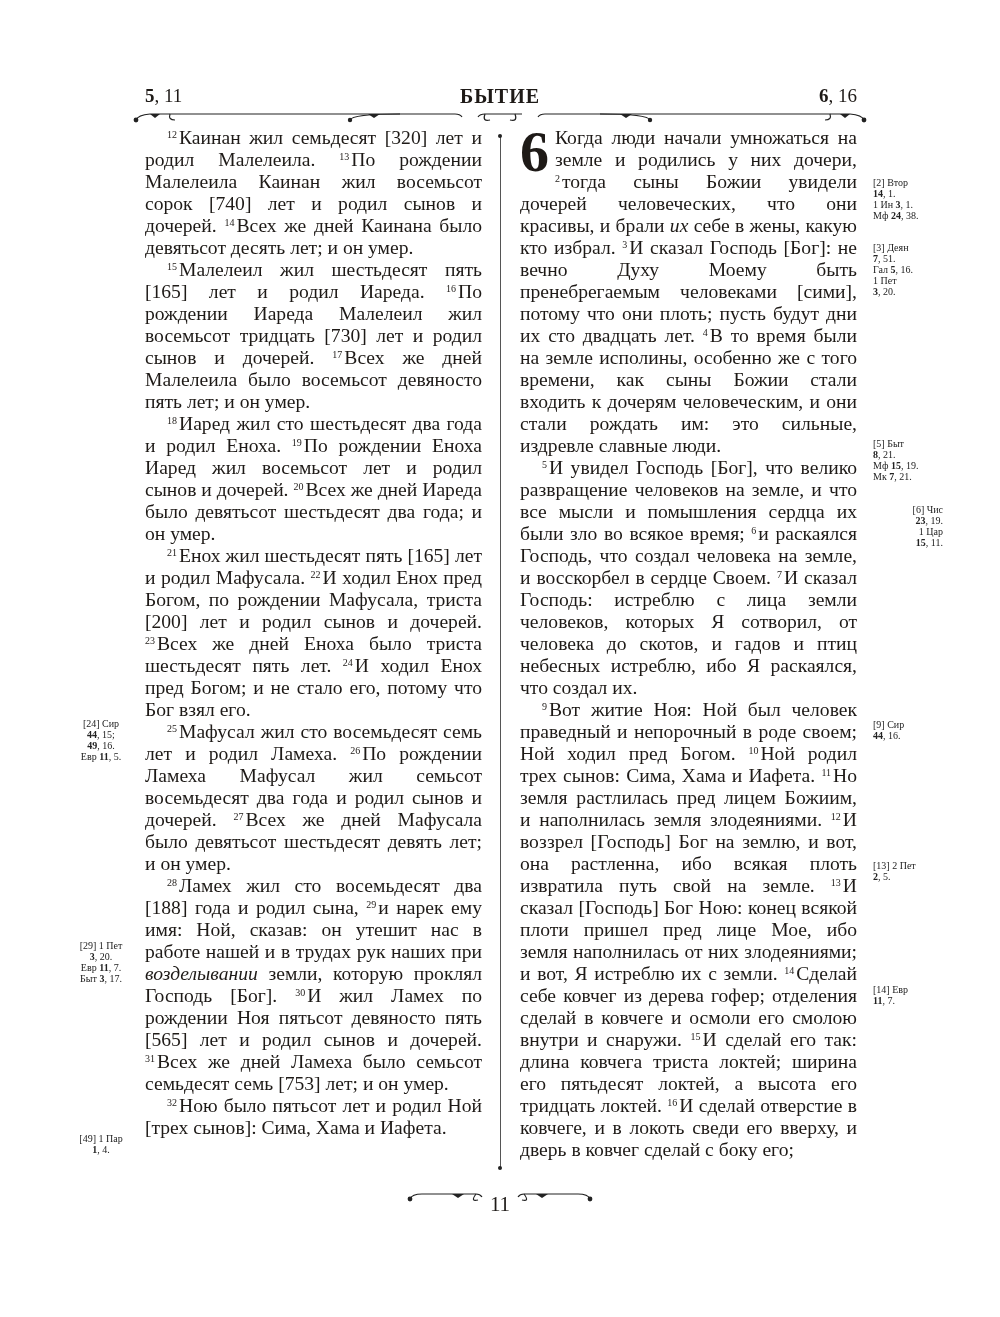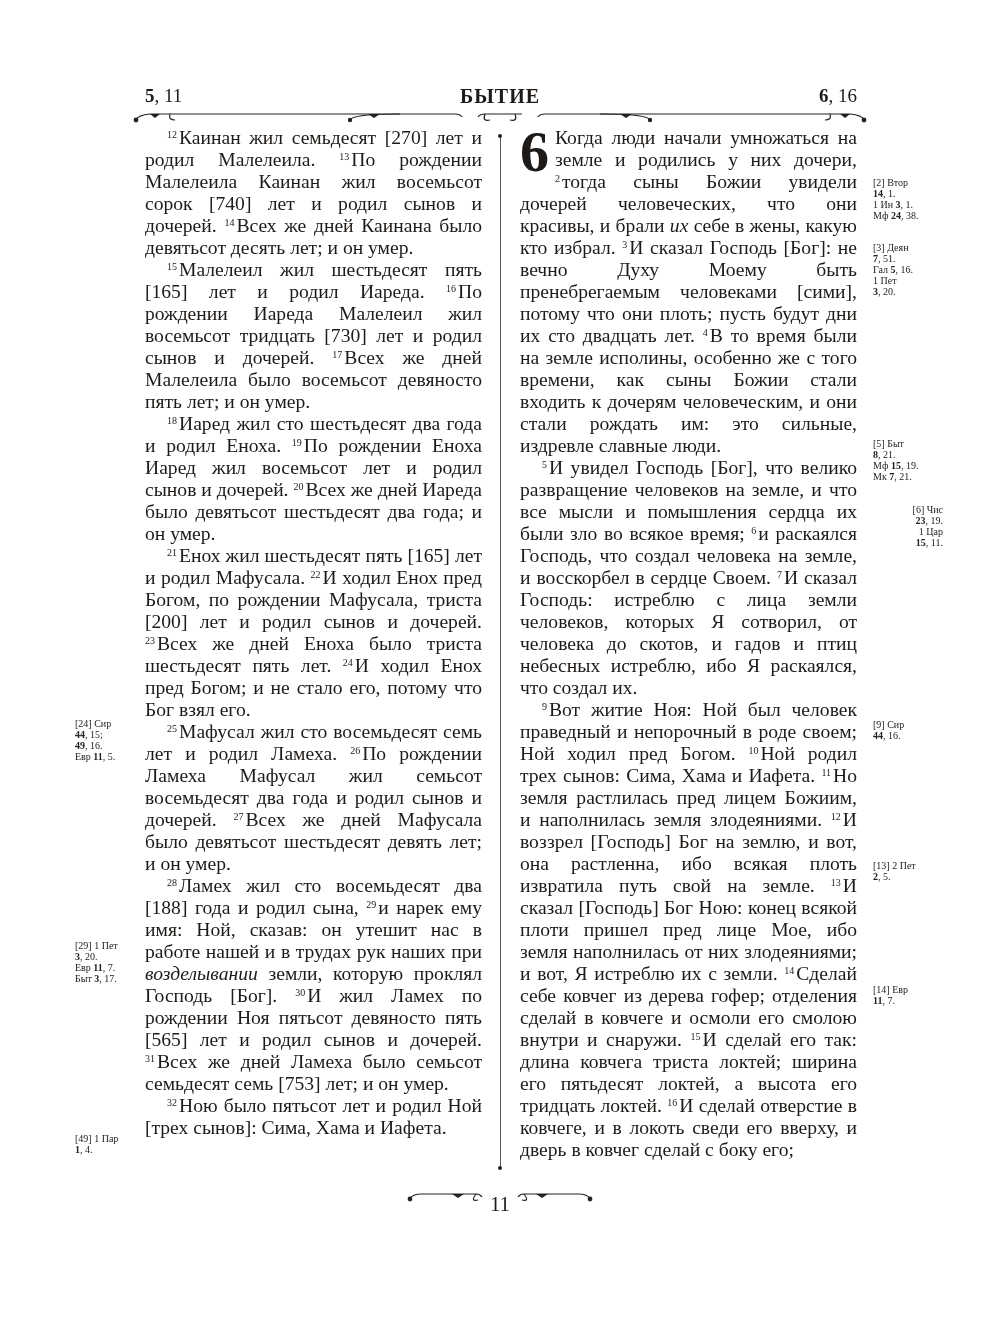--- a/index.html
+++ b/index.html
@@ -22,21 +22,21 @@
   .col p.ind { text-indent: 22px; }
   .vn { font-size: 10px; vertical-align: 6px; margin-right: 2px; line-height: 0; }
   .it { font-style: italic; }
 
   .divider { position: absolute; left: 500px; top: 136px; width: 1px; height: 1032px; background: #555; }
   .divider-dot { position: absolute; left: 498px; width: 4px; height: 4px; border-radius: 2px; background: #222; }
 
   .dropcap { float: left; font-family: "Liberation Serif", serif; font-weight: bold; font-size: 58px; line-height: 46px; margin: 2px 6px 0 0; }
 
   .ref { position: absolute; font-family: "Liberation Serif", serif; font-size: 10px; line-height: 11px; color: #222; }
-  .ref-left { left: 75px; width: 52px; text-align: left; }
+  .ref-left { left: 75px; width: 52px; text-align: center; }
   .ref-right { left: 873px; width: 70px; text-align: left; }
   .ref b { font-weight: bold; }
 
   .footer-svg { position: absolute; left: 400px; top: 1185px; width: 200px; height: 30px; }
   .page-num { position: absolute; left: 0; right: 0; top: 1192px; text-align: center; font-family: "Liberation Serif", serif; font-size: 21px; }
 </style>
 </head>
 <body>
 
 <div class="page">
@@ -67,21 +67,21 @@
       <path d="M238 6 L250 6 L244 10 Z"></path>
       <path d="M490 6 L502 6 L496 10 Z"></path>
     </g>
   </svg>
 
   <div class="divider"></div>
   <div class="divider-dot" style="top:134px"></div>
   <div class="divider-dot" style="top:1166px"></div>
 
   <div class="col col-left" id="left-col">
-      <p class="ind"><span class="vn">12</span><span>Каинан жил семьдесят [270] лет и родил Малелеила. </span><span class="vn">13</span><span>По рождении Малелеила Каинан жил восемьсот сорок [740] лет и родил сынов и дочерей. </span><span class="vn">14</span><span>Всех же дней Каинана было девятьсот десять лет; и он умер.</span></p>
+      <p class="ind"><span class="vn">12</span><span>Каинан жил семьдесят [320] лет и родил Малелеила. </span><span class="vn">13</span><span>По рождении Малелеила Каинан жил восемьсот сорок [740] лет и родил сынов и дочерей. </span><span class="vn">14</span><span>Всех же дней Каинана было девятьсот десять лет; и он умер.</span></p>
       <p class="ind"><span class="vn">15</span><span>Малелеил жил шестьдесят пять [165] лет и родил Иареда. </span><span class="vn">16</span><span>По рождении Иареда Малелеил жил восемьсот тридцать [730] лет и родил сынов и дочерей. </span><span class="vn">17</span><span>Всех же дней Малелеила было восемьсот девяносто пять лет; и он умер.</span></p>
       <p class="ind"><span class="vn">18</span><span>Иаред жил сто шестьдесят два года и родил Еноха. </span><span class="vn">19</span><span>По рождении Еноха Иаред жил восемьсот лет и родил сынов и дочерей. </span><span class="vn">20</span><span>Всех же дней Иареда было девятьсот шестьдесят два года; и он умер.</span></p>
       <p class="ind"><span class="vn">21</span><span>Енох жил шестьдесят пять [165] лет и родил Мафусала. </span><span class="vn">22</span><span>И ходил Енох пред Богом, по рождении Мафусала, триста [200] лет и родил сынов и дочерей. </span><span class="vn">23</span><span>Всех же дней Еноха было триста шестьдесят пять лет. </span><span class="vn">24</span><span>И ходил Енох пред Богом; и не стало его, потому что Бог взял его.</span></p>
       <p class="ind"><span class="vn">25</span><span>Мафусал жил сто восемьдесят семь лет и родил Ламеха. </span><span class="vn">26</span><span>По рождении Ламеха Мафусал жил семьсот восемьдесят два года и родил сынов и дочерей. </span><span class="vn">27</span><span>Всех же дней Мафусала было девятьсот шестьдесят девять лет; и он умер.</span></p>
       <p class="ind"><span class="vn">28</span><span>Ламех жил сто восемьдесят два [188] года и родил сына, </span><span class="vn">29</span><span>и нарек ему имя: Ной, сказав: он утешит нас в работе нашей и в трудах рук наших при </span><span class="it">возделывании</span><span> земли, которую проклял Господь [Бог]. </span><span class="vn">30</span><span>И жил Ламех по рождении Ноя пятьсот девяносто пять [565] лет и родил сынов и дочерей. </span><span class="vn">31</span><span>Всех же дней Ламеха было семьсот семьдесят семь [753] лет; и он умер.</span></p>
       <p class="ind"><span class="vn">32</span><span>Ною было пятьсот лет и родил Ной [трех сынов]: Сима, Хама и Иафета.</span></p>
     </div>
 
   <div class="col col-right" id="right-col">
       <p><span class="dropcap">6</span><span>Когда люди начали умножаться на земле и родились у них дочери, </span><span class="vn">2</span><span>тогда сыны Божии увидели дочерей человеческих, что они красивы, и брали </span><span class="it">их</span><span> себе в жены, какую кто избрал. </span><span class="vn">3</span><span>И сказал Господь [Бог]: не вечно Духу Моему быть пренебрегаемым человеками [сими], потому что они плоть; пусть будут дни их сто двадцать лет. </span><span class="vn">4</span><span>В то время были на земле исполины, особенно же с того времени, как сыны Божии стали входить к дочерям человеческим, и они стали рождать им: это сильные, издревле славные люди.</span></p>

